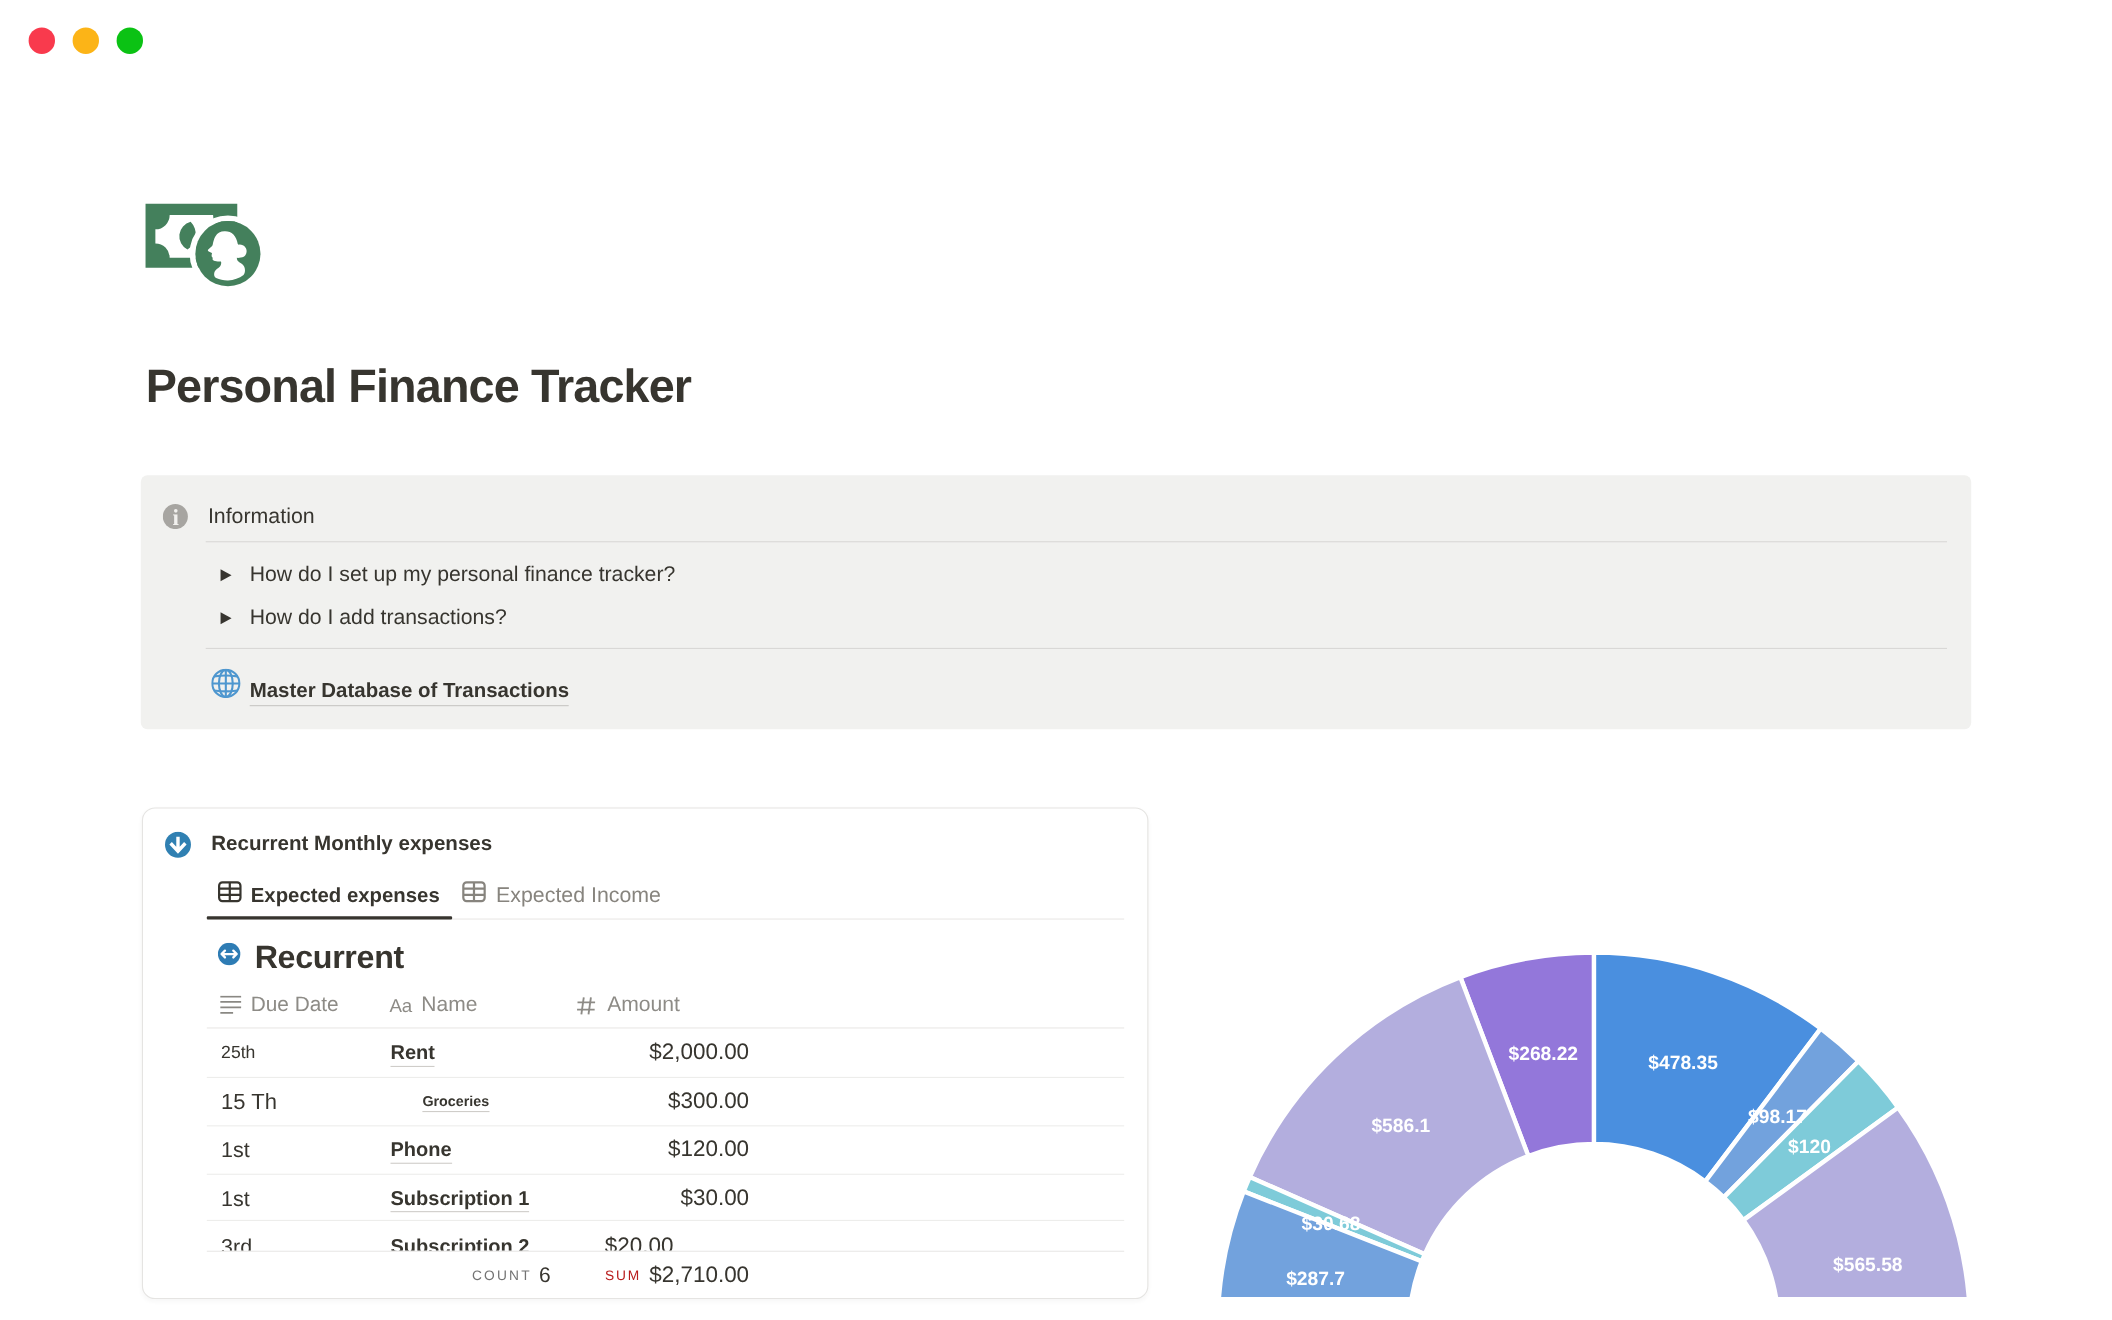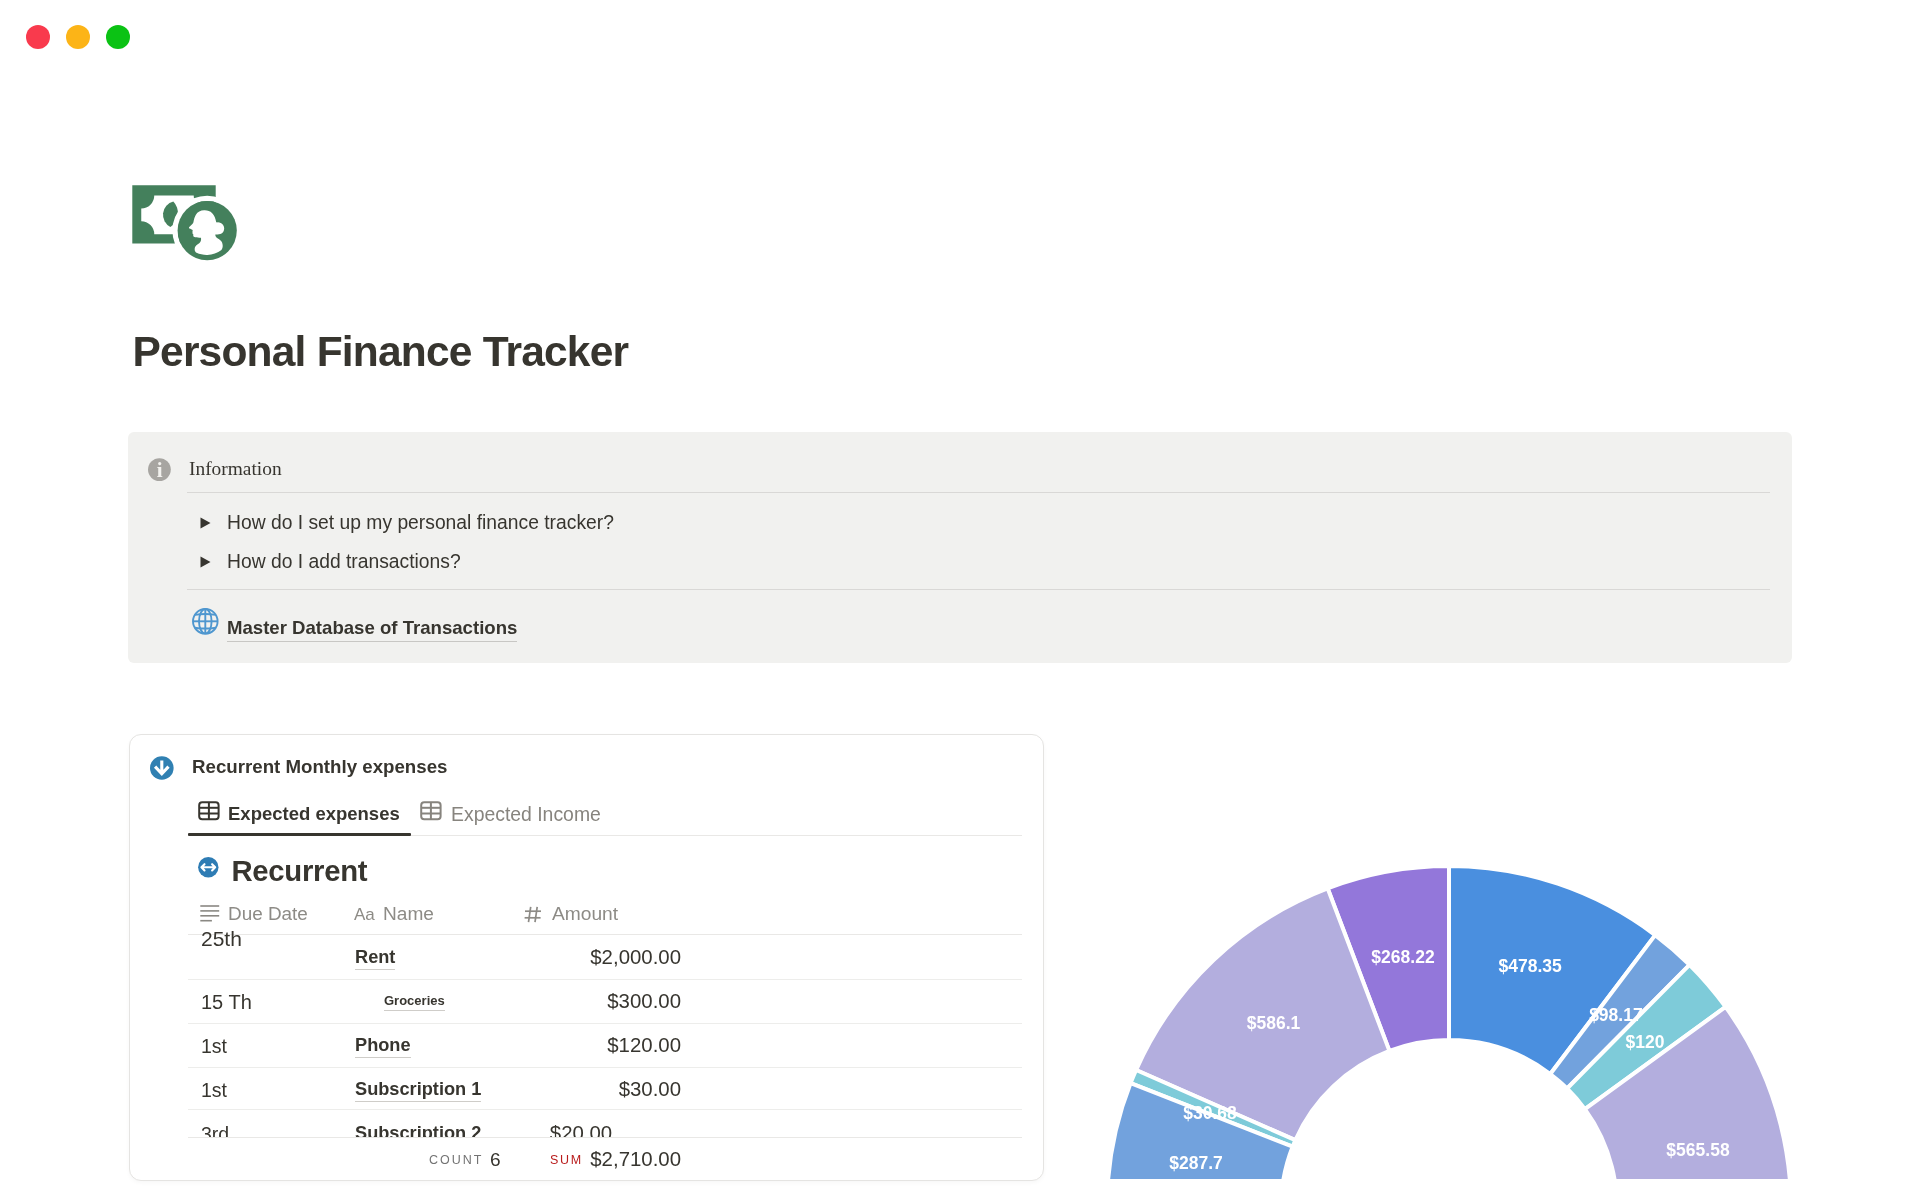--- a/index.html
+++ b/index.html
@@ -56,21 +56,21 @@
     C210.1 211.0 207.3 210.2 204.3 210.3 Z"></path>
 </svg>
 
 <div class="abs" style="left:132.5px; top:328px; font-size:42.5px; font-weight:bold; letter-spacing:-0.8px; line-height:48px; color:#37352f;">Personal Finance Tracker</div>
 
 <div class="abs" style="left:128px; top:432px; width:1664px; height:231px; background:#f1f1ef; border-radius:6px;"></div>
 <svg class="abs" style="left:148px; top:457.5px;" width="23" height="23" viewBox="0 0 23 23">
   <circle cx="11.4" cy="11.6" r="11.4" fill="#a7a5a1"></circle>
   <text x="11.7" y="19" text-anchor="middle" font-family="Liberation Serif" font-weight="bold" font-size="21" fill="#f2f1ee">i</text>
 </svg>
-<div class="abs" style="left:189px; top:458px; font-size:19.4px; line-height:22px;font-family:Liberation Serif, serif;">Information</div>
+<div class="abs" style="left:189px; top:458px; font-size:19.4px; line-height:22px;">Information</div>
 <div class="divider" style="left:187px; top:492px; width:1583px;"></div>
 
 <svg class="abs" style="left:200px; top:517px;" width="11" height="12" viewBox="0 0 11 12">
     <path d="M0.5 0.5 L10.5 6 L0.5 11.5 Z" fill="#37352f"></path>
   </svg>
 <div class="abs" style="left:227px; top:512px; font-size:19.3px; line-height:22px;text-align:right;">How do I set up my personal finance tracker?</div>
 <svg class="abs" style="left:200px; top:556px;" width="11" height="12" viewBox="0 0 11 12">
     <path d="M0.5 0.5 L10.5 6 L0.5 11.5 Z" fill="#37352f"></path>
   </svg>
 <div class="abs" style="left:227px; top:551px; font-size:19.3px; line-height:22px;">How do I add transactions?</div>
@@ -134,21 +134,21 @@
   <line x1="13.2" y1="0.8" x2="11" y2="16.2"></line>
 </svg>
 <div class="abs" style="left:552px; top:903px; font-size:19.2px; color:#8d8b86; line-height:22px;">Amount</div>
 <div class="divider" style="left:188px; top:934px; width:834px; background:#e9e8e6;"></div>
 
 <div class="divider" style="left:188px; top:979px; width:834px; background:#ededeb;"></div>
 <div class="divider" style="left:188px; top:1023px; width:834px; background:#ededeb;"></div>
 <div class="divider" style="left:188px; top:1067px; width:834px; background:#ededeb;"></div>
 <div class="divider" style="left:188px; top:1109px; width:834px; background:#ededeb;"></div>
 
-<div class="abs" style="left:201px; top:928px; font-size:21px; line-height:22px;">25th</div>
+<div class="abs" style="left:201px; top:947px; font-size:16px; line-height:22px;">25th</div>
 <div class="abs" style="left:355px; top:946px; font-size:18.2px; font-weight:bold; line-height:22px;"><span style="border-bottom:1.5px solid #cfcdc9; padding-bottom:1.5px;">Rent</span></div>
 <div class="abs" style="left:481px; top:946px; width:200px; text-align:right; font-size:20.4px; line-height:22px;">$2,000.00</div>
 
 <div class="abs" style="left:201px; top:991px; font-size:20px; line-height:22px;">15 Th</div>
 <div class="abs" style="left:339px; top:990px; font-size:13px; font-weight:bold; line-height:22px;margin-left:45px;"><span style="border-bottom:1.5px solid #cfcdc9; padding-bottom:1.5px;">Groceries</span></div>
 <div class="abs" style="left:481px; top:990px; width:200px; text-align:right; font-size:20.4px; line-height:22px;">$300.00</div>
 
 <div class="abs" style="left:201px; top:1035px; font-size:19.5px; line-height:22px;">1st</div>
 <div class="abs" style="left:355px; top:1034px; font-size:18.2px; font-weight:bold; line-height:22px;"><span style="border-bottom:1.5px solid #cfcdc9; padding-bottom:1.5px;">Phone</span></div>
 <div class="abs" style="left:481px; top:1034px; width:200px; text-align:right; font-size:20.4px; line-height:22px;">$120.00</div>

